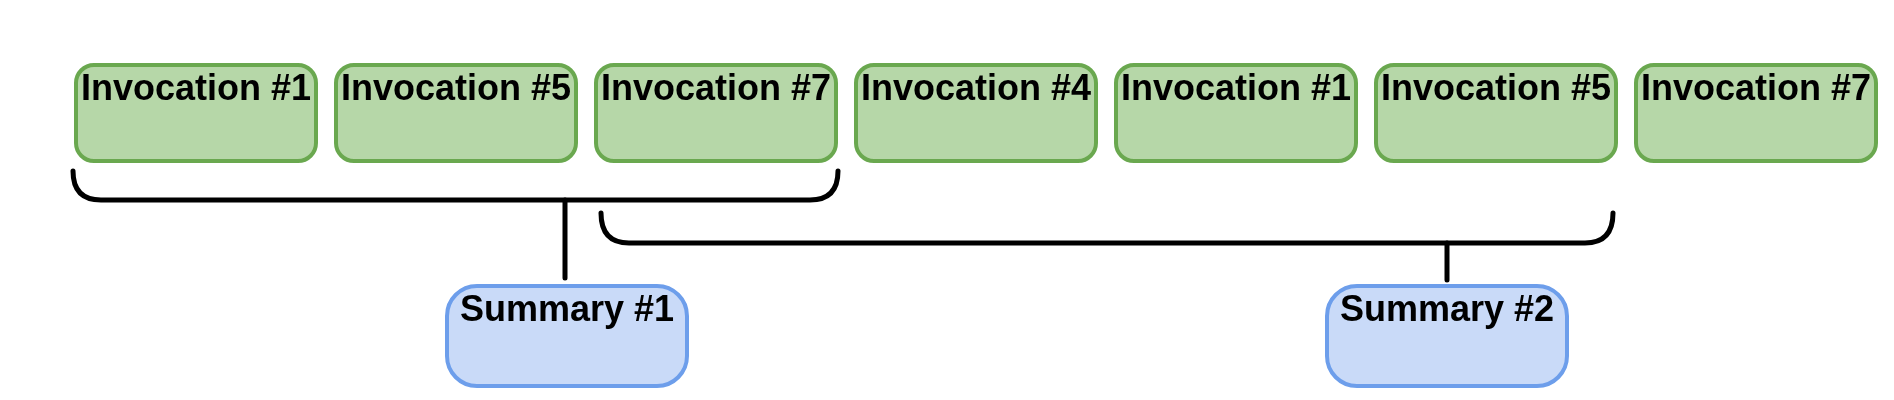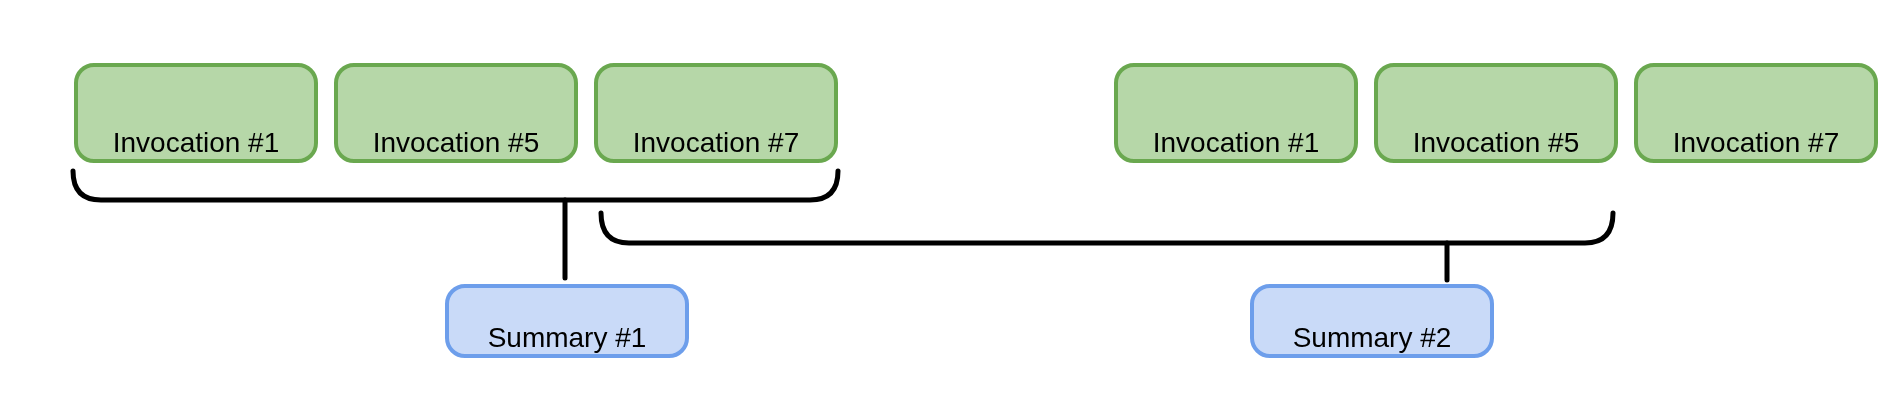--- a/index.html
+++ b/index.html
@@ -26,42 +26,43 @@
   .connectors path {
     fill: none;
     stroke: var(--connector, #000000);
     stroke-width: 5;
     stroke-linecap: round;
   }
   .box {
     position: absolute;
     box-sizing: border-box;
     display: flex;
-    align-items: flex-end;
+    align-items: flex-start;
     justify-content: center;
     text-align: center;
-    font-size: 28px;
+    font-size: 36px;
     color: var(--label-text, #000000);
     white-space: nowrap;
+    font-weight: bold;
   }
   .inv-box {
     top: 63px;
     width: 244px;
     height: 100px;
     background: var(--invocation-fill, #b6d7a8);
     border: 4px solid var(--invocation-border, #6aa84f);
     border-radius: 20px;
   }
   .sum-box {
     top: 284px;
     width: 244px;
-    height: 74px;
+    height: 104px;
     background: var(--summary-fill, #c9daf8);
     border: 4px solid var(--summary-border, #6d9eeb);
-    border-radius: 20px;
+    border-radius: 32px;
   }
 </style>
 </head>
 <body>
 
 <div class="canvas">
 
   <svg class="connectors" viewBox="0 0 1894 400" aria-hidden="true">
     <path d="M 73 171 Q 73 200 101 200 L 810 200 Q 838 200 838 171"></path>
     <path d="M 565 200 L 565 278"></path>
@@ -71,30 +72,33 @@
 
   <div class="box inv-box" style="left:74px">
     <span>Invocation #1</span>
   </div>
   <div class="box inv-box" style="left:334px">
     <span>Invocation #5</span>
   </div>
   <div class="box inv-box" style="left:594px">
     <span>Invocation #7</span>
   </div>
+  <div class="box inv-box" style="left:854px">
+    <span>Invocation #4</span>
+  </div>
   <div class="box inv-box" style="left:1114px">
     <span>Invocation #1</span>
   </div>
   <div class="box inv-box" style="left:1374px">
     <span>Invocation #5</span>
   </div>
   <div class="box inv-box" style="left:1634px">
     <span>Invocation #7</span>
   </div>
 
   <div class="box sum-box" style="left:445px">
     <span>Summary #1</span>
   </div>
-  <div class="box sum-box" style="left:1250px">
+  <div class="box sum-box" style="left:1325px">
     <span>Summary #2</span>
   </div>
 
 </div>
 
 </body></html>

